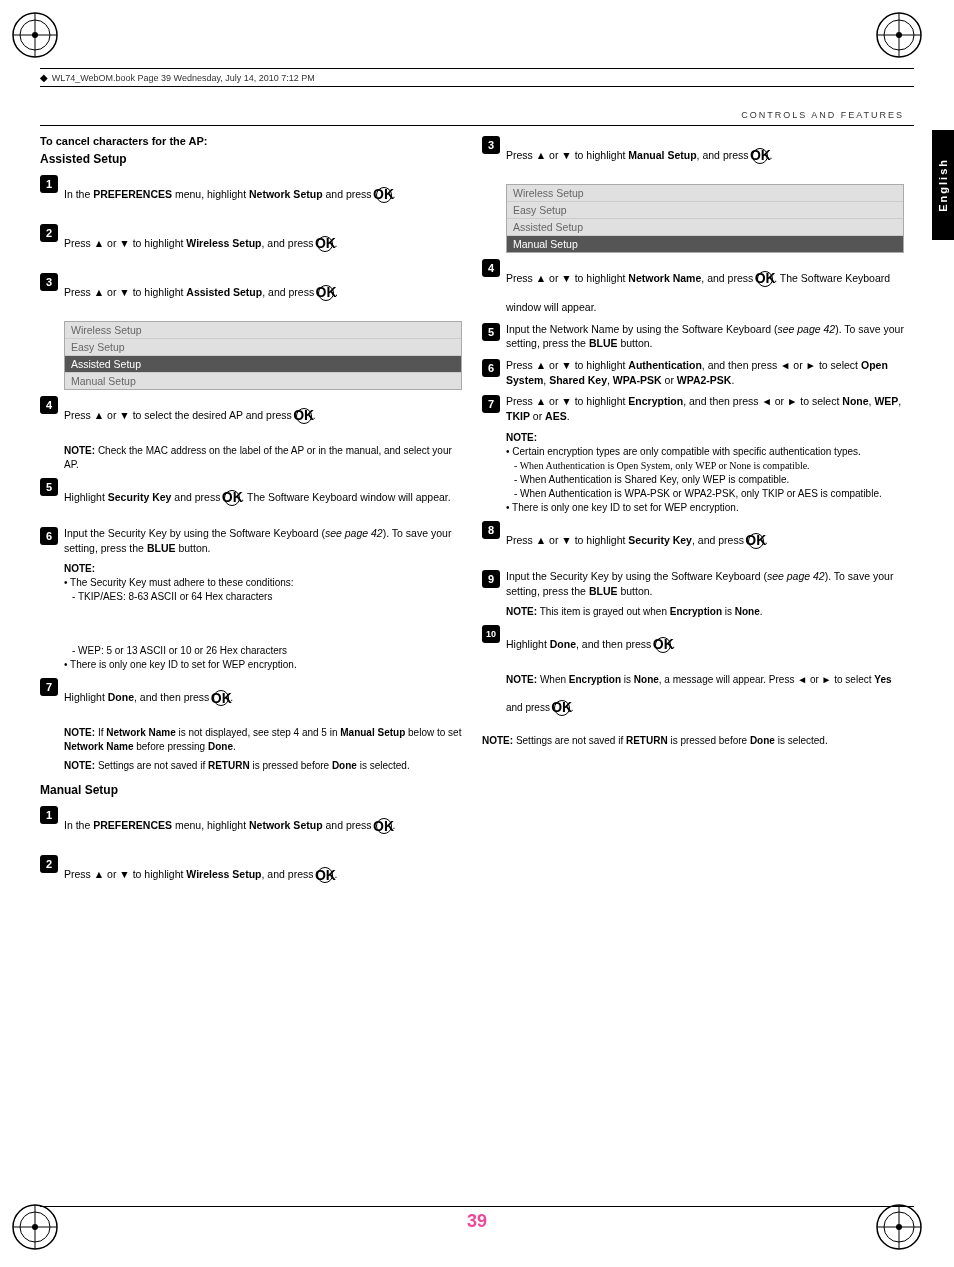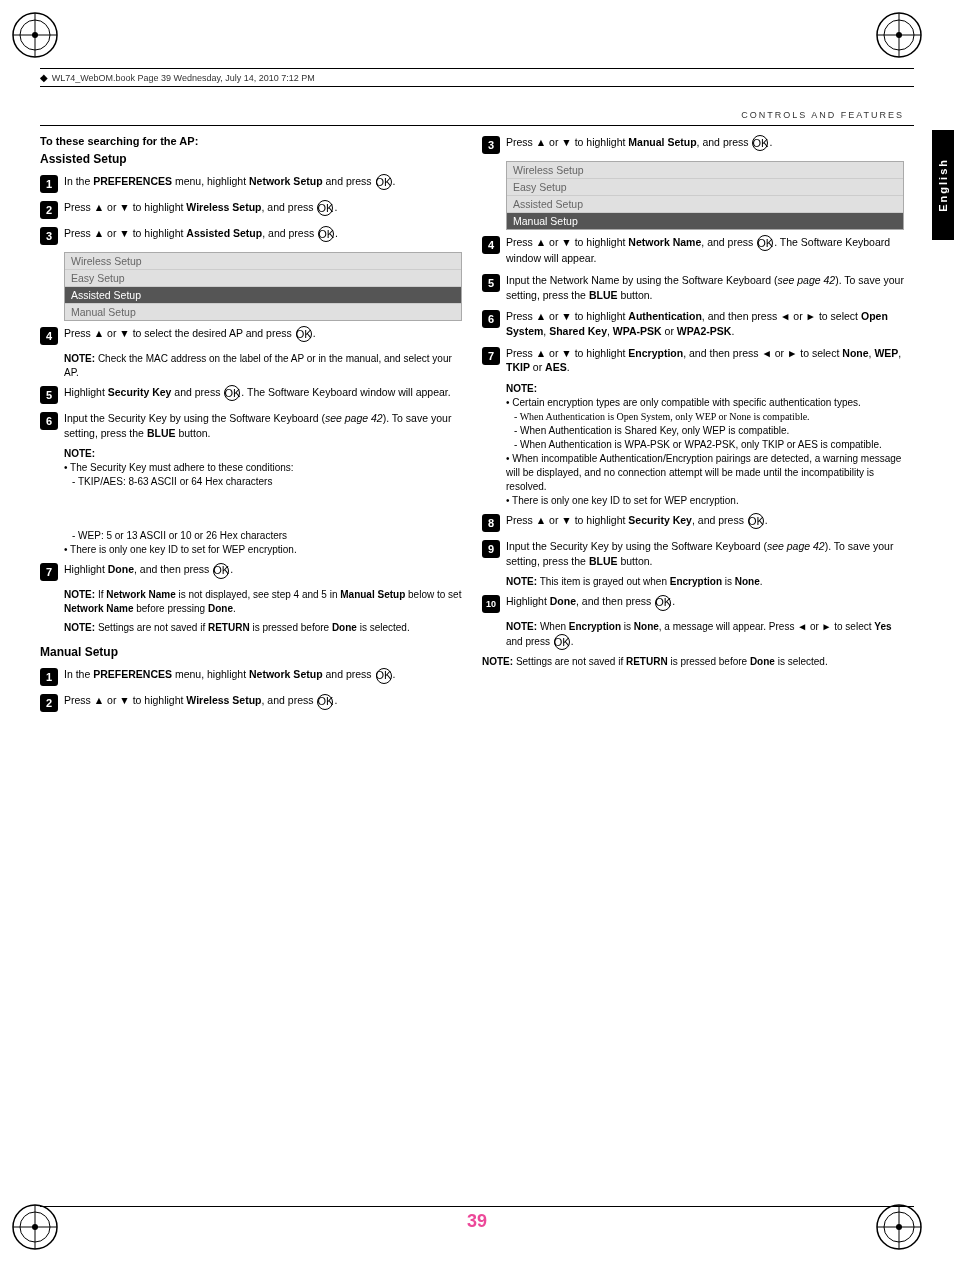--- a/index.html
+++ b/index.html
@@ -147,24 +147,24 @@
     }
     .step-content b { font-weight: bold; }
     .ok-circle {
       display: inline-flex;
       align-items: center;
       justify-content: center;
       width: 16px;
       height: 16px;
       border: 1.5px solid #000;
       border-radius: 50%;
-      font-size: 11px;
-      font-weight: normal;
+      font-size: 14px;
+      font-weight: bold;
       vertical-align: middle;
-      margin: 0 1px;
+      margin: 13px 1px;
     }
 
     
     .menu-box {
       border: 1px solid #aaa;
       margin: 5px 0 5px 24px;
       font-size: 10.5px;
       overflow: hidden;
     }
     .menu-item {
@@ -252,21 +252,21 @@
 <div class="right-tab">
   <span class="right-tab-text">English</span>
 </div>
 
 <div class="main-content">
 
   <div class="left-col">
 
     <div>
       <div class="cancel-heading">
-        <span>To these searching for the AP:</span>
+        <span>To cancel characters for the AP:</span>
       </div>
     </div>
 
     <div>
       <div class="section-title">Assisted Setup</div>
 
       <div class="step">
         <div class="step-num">1</div>
         <div class="step-content">
           In the <b>PREFERENCES</b> menu, highlight <b>Network Setup</b> and press <span class="ok-circle">OK</span>.
@@ -406,21 +406,20 @@
         Press ▲ or ▼ to highlight <b>Encryption</b>, and then press ◄ or ► to select <b>None</b>, <b>WEP</b>, <b>TKIP</b> or <b>AES</b>.
       </div>
     </div>
 
     <div class="note-block">
       <div><b>NOTE:</b></div>
       <div>• Certain encryption types are only compatible with specific authentication types.</div>
       <div style="padding-left:8px;font-family:Liberation Serif, serif;">- When Authentication is Open System, only WEP or None is compatible.</div>
       <div style="padding-left:8px;">- When Authentication is Shared Key, only WEP is compatible.</div>
       <div style="padding-left:8px;">- When Authentication is WPA-PSK or WPA2-PSK, only TKIP or AES is compatible.</div>
-      <div>• When incompatible Authentication/Encryption pairings are detected, a warning message will be displayed, and no connection attempt will be made until the incompatibility is resolved.</div>
       <div>• There is only one key ID to set for WEP encryption.</div>
     </div>
 
     <div class="step">
       <div class="step-num">8</div>
       <div class="step-content">
         Press ▲ or ▼ to highlight <b>Security Key</b>, and press <span class="ok-circle">OK</span>.
       </div>
     </div>
 

